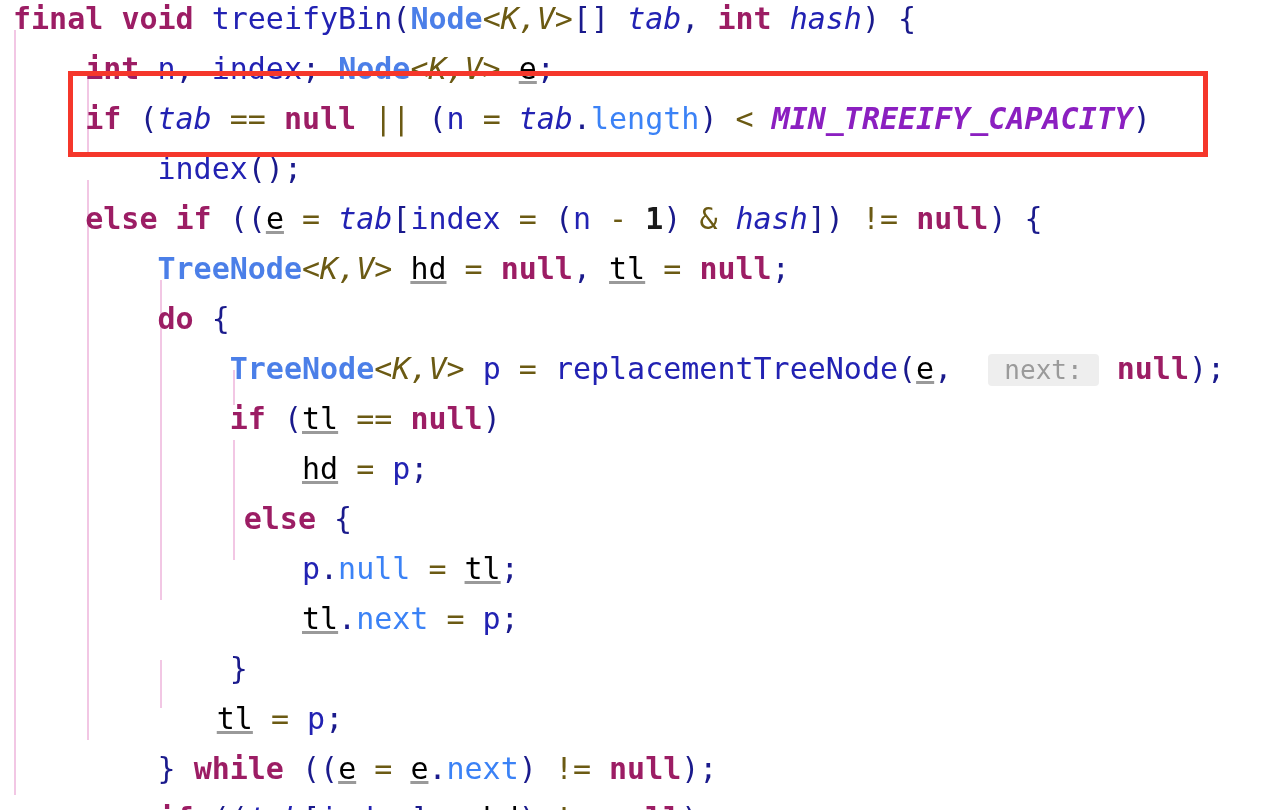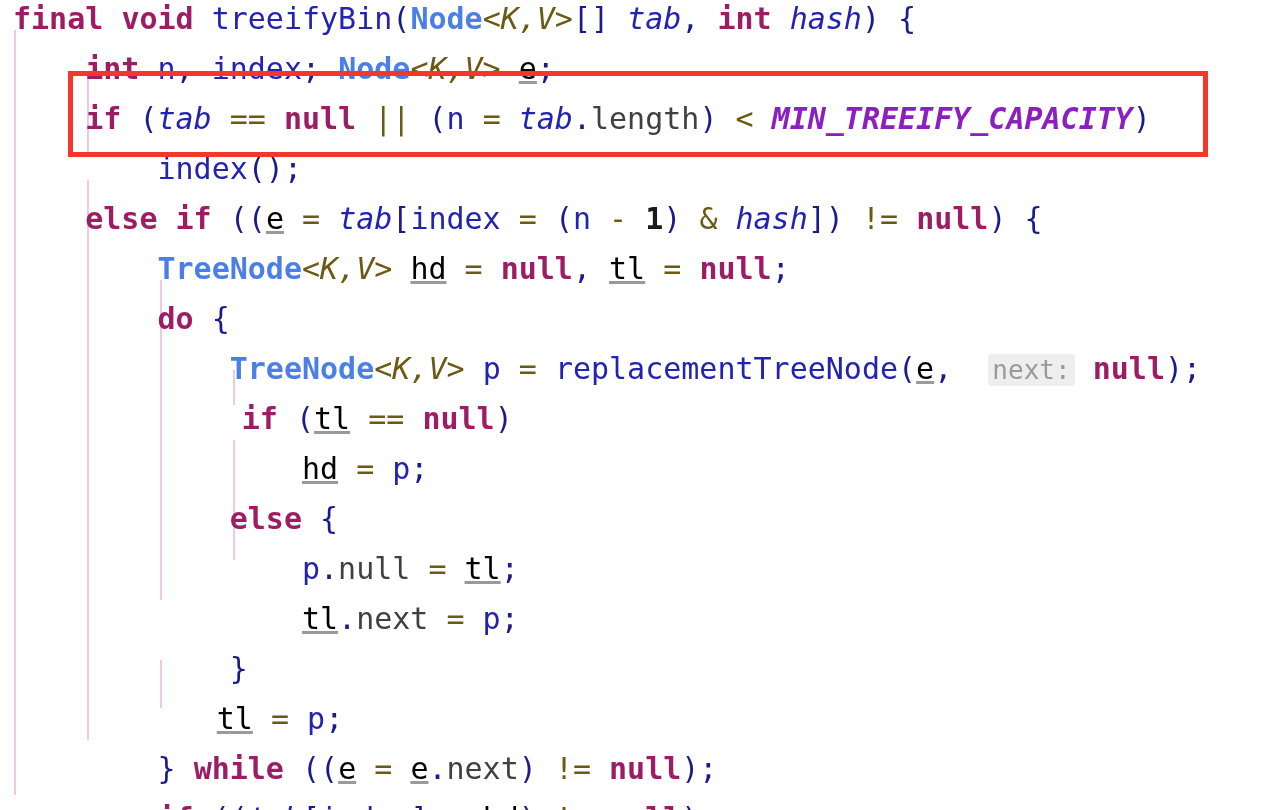--- a/index.html
+++ b/index.html
@@ -50,33 +50,33 @@
   }
 
   
   .kw       { color: #9c1d64; font-weight: bold; }            
   .method   { color: #2222b3; }                                
   .cls      { color: #4b7fe8; font-weight: bold; }             
   .gen      { color: #6b5a13; font-style: italic; }            
   .param    { color: #2222b3; font-style: italic; }            
   .local    { color: #2222b3; }                                
   .reassign { color: #000000; text-decoration: underline; text-decoration-color:#9a9a9a; } 
-  .field    { color: #404040; }                                
+  .field    { color: #3b82f6; }                                
   .const    { color: #8b1fc0; font-style: italic; font-weight: bold; margin-top: 41px; } 
   .punc     { color: #1a1a8c; }                                
   .op       { color: #6b5a13; }                                
   .num      { color: #1a1a1a; font-weight: bold; }             
   .plain    { color: #000000; }
 
   
   .hint {
     color: #9a9a9a;
     background: #eeeeee;
     border-radius: 4px;
-    padding: 1px 4px;
+    padding: 1px 16px;
     font-size: 26px;
   }
 
   
   #highlight-box {
     position: absolute;
     border: 5px solid #f5372b;
     box-sizing: border-box;
     background: transparent;
     z-index: 5;
@@ -100,23 +100,23 @@
 
   <div class="code-area" id="code-area">
       <div class="line" style="top: -6px; left: 13px;"><span class="kw">final</span><span class="plain"> </span><span class="kw">void</span><span class="plain"> </span><span class="method">treeifyBin</span><span class="punc">(</span><span class="cls">Node</span><span class="gen">&lt;K,V&gt;</span><span class="punc">[]</span><span class="plain"> </span><span class="param">tab</span><span class="punc">,</span><span class="plain"> </span><span class="kw">int</span><span class="plain"> </span><span class="param">hash</span><span class="punc">)</span><span class="plain"> </span><span class="punc">{</span></div>
       <div class="line" style="top: 44px; left: 13px;"><span class="plain">    </span><span class="kw">int</span><span class="plain"> </span><span class="local">n</span><span class="punc">,</span><span class="plain"> </span><span class="local">index</span><span class="punc">;</span><span class="plain"> </span><span class="cls">Node</span><span class="gen">&lt;K,V&gt;</span><span class="plain"> </span><span class="reassign">e</span><span class="punc">;</span></div>
       <div class="line" style="top: 94px; left: 13px;"><span class="plain">    </span><span class="kw">if</span><span class="plain"> </span><span class="punc">(</span><span class="param">tab</span><span class="plain"> </span><span class="op">==</span><span class="plain"> </span><span class="kw">null</span><span class="plain"> </span><span class="op">||</span><span class="plain"> </span><span class="punc">(</span><span class="local">n</span><span class="plain"> </span><span class="op">=</span><span class="plain"> </span><span class="param">tab</span><span class="punc">.</span><span class="field">length</span><span class="punc">)</span><span class="plain"> </span><span class="op">&lt;</span><span class="plain"> </span><span class="const">MIN_TREEIFY_CAPACITY</span><span class="punc">)</span></div>
       <div class="line" style="top: 144px; left: 13px;"><span class="plain">        </span><span class="method">index</span><span class="punc">()</span><span class="punc">;</span></div>
       <div class="line" style="top: 194px; left: 13px;"><span class="plain">    </span><span class="kw">else</span><span class="plain"> </span><span class="kw">if</span><span class="plain"> </span><span class="punc">((</span><span class="reassign">e</span><span class="plain"> </span><span class="op">=</span><span class="plain"> </span><span class="param">tab</span><span class="punc">[</span><span class="local">index</span><span class="plain"> </span><span class="op">=</span><span class="plain"> </span><span class="punc">(</span><span class="local">n</span><span class="plain"> </span><span class="op">-</span><span class="plain"> </span><span class="num">1</span><span class="punc">)</span><span class="plain"> </span><span class="op">&amp;</span><span class="plain"> </span><span class="param">hash</span><span class="punc">])</span><span class="plain"> </span><span class="op">!=</span><span class="plain"> </span><span class="kw">null</span><span class="punc">)</span><span class="plain"> </span><span class="punc">{</span></div>
       <div class="line" style="top: 244px; left: 13px;"><span class="plain">        </span><span class="cls">TreeNode</span><span class="gen">&lt;K,V&gt;</span><span class="plain"> </span><span class="reassign">hd</span><span class="plain"> </span><span class="op">=</span><span class="plain"> </span><span class="kw">null</span><span class="punc">,</span><span class="plain"> </span><span class="reassign">tl</span><span class="plain"> </span><span class="op">=</span><span class="plain"> </span><span class="kw">null</span><span class="punc">;</span></div>
       <div class="line" style="top: 294px; left: 13px; text-align: right;"><span class="plain">        </span><span class="kw">do</span><span class="plain"> </span><span class="punc">{</span></div>
       <div class="line" style="top: 344px; left: 13px;"><span class="plain">            </span><span class="cls">TreeNode</span><span class="gen">&lt;K,V&gt;</span><span class="plain"> </span><span class="local">p</span><span class="plain"> </span><span class="op">=</span><span class="plain"> </span><span class="method">replacementTreeNode</span><span class="punc">(</span><span class="reassign">e</span><span class="punc">,</span><span class="plain">  </span><span class="hint">next:</span><span class="plain"> </span><span class="kw">null</span><span class="punc">)</span><span class="punc">;</span></div>
-      <div class="line" style="top: 394px; left: 25px;"><span class="plain">            </span><span class="kw">if</span><span class="plain"> </span><span class="punc">(</span><span class="reassign">tl</span><span class="plain"> </span><span class="op">==</span><span class="plain"> </span><span class="kw">null</span><span class="punc">)</span></div>
+      <div class="line" style="top: 394px; left: 13px;"><span class="plain">            </span><span class="kw">if</span><span class="plain"> </span><span class="punc">(</span><span class="reassign">tl</span><span class="plain"> </span><span class="op">==</span><span class="plain"> </span><span class="kw">null</span><span class="punc">)</span></div>
       <div class="line" style="top: 444px; left: 13px;"><span class="plain">                </span><span class="reassign">hd</span><span class="plain"> </span><span class="op">=</span><span class="plain"> </span><span class="local">p</span><span class="punc">;</span></div>
-      <div class="line" style="top: 494px; left: 13px;"><span class="plain">            </span><span class="kw">else</span><span class="plain"> </span><span class="punc">{</span></div>
+      <div class="line" style="top: 494px; left: 27px;"><span class="plain">            </span><span class="kw">else</span><span class="plain"> </span><span class="punc">{</span></div>
       <div class="line" style="top: 544px; left: 13px;"><span class="plain">                </span><span class="local">p</span><span class="punc">.</span><span class="field">null</span><span class="plain"> </span><span class="op">=</span><span class="plain"> </span><span class="reassign">tl</span><span class="punc">;</span></div>
       <div class="line" style="top: 594px; left: 13px;"><span class="plain">                </span><span class="reassign">tl</span><span class="punc">.</span><span class="field">next</span><span class="plain"> </span><span class="op">=</span><span class="plain"> </span><span class="local">p</span><span class="punc">;</span></div>
       <div class="line" style="top: 644px; left: 13px;"><span class="plain">            </span><span class="punc">}</span></div>
       <div class="line" style="top: 694px; left: 0;"><span class="plain">            </span><span class="reassign">tl</span><span class="plain"> </span><span class="op">=</span><span class="plain"> </span><span class="local">p</span><span class="punc">;</span></div>
       <div class="line" style="top: 744px; left: 13px;"><span class="plain">        </span><span class="punc">}</span><span class="plain"> </span><span class="kw">while</span><span class="plain"> </span><span class="punc">((</span><span class="reassign">e</span><span class="plain"> </span><span class="op">=</span><span class="plain"> </span><span class="reassign">e</span><span class="punc">.</span><span class="field">next</span><span class="punc">)</span><span class="plain"> </span><span class="op">!=</span><span class="plain"> </span><span class="kw">null</span><span class="punc">);</span></div>
       <div class="line" style="top: 794px; left: 13px;"><span class="plain">        </span><span class="kw">if</span><span class="plain"> </span><span class="punc">((</span><span class="param">tab</span><span class="punc">[</span><span class="local">index</span><span class="punc">]</span><span class="plain"> </span><span class="op">=</span><span class="plain"> </span><span class="reassign">hd</span><span class="punc">)</span><span class="plain"> </span><span class="op">!=</span><span class="plain"> </span><span class="kw">null</span><span class="punc">)</span></div>
     </div>
 
   <div id="highlight-box" style="left: 68px; top: 71px; width: 1140px; height: 86px; border-color: rgb(245, 55, 43); border-width: 5px;"></div>
 

